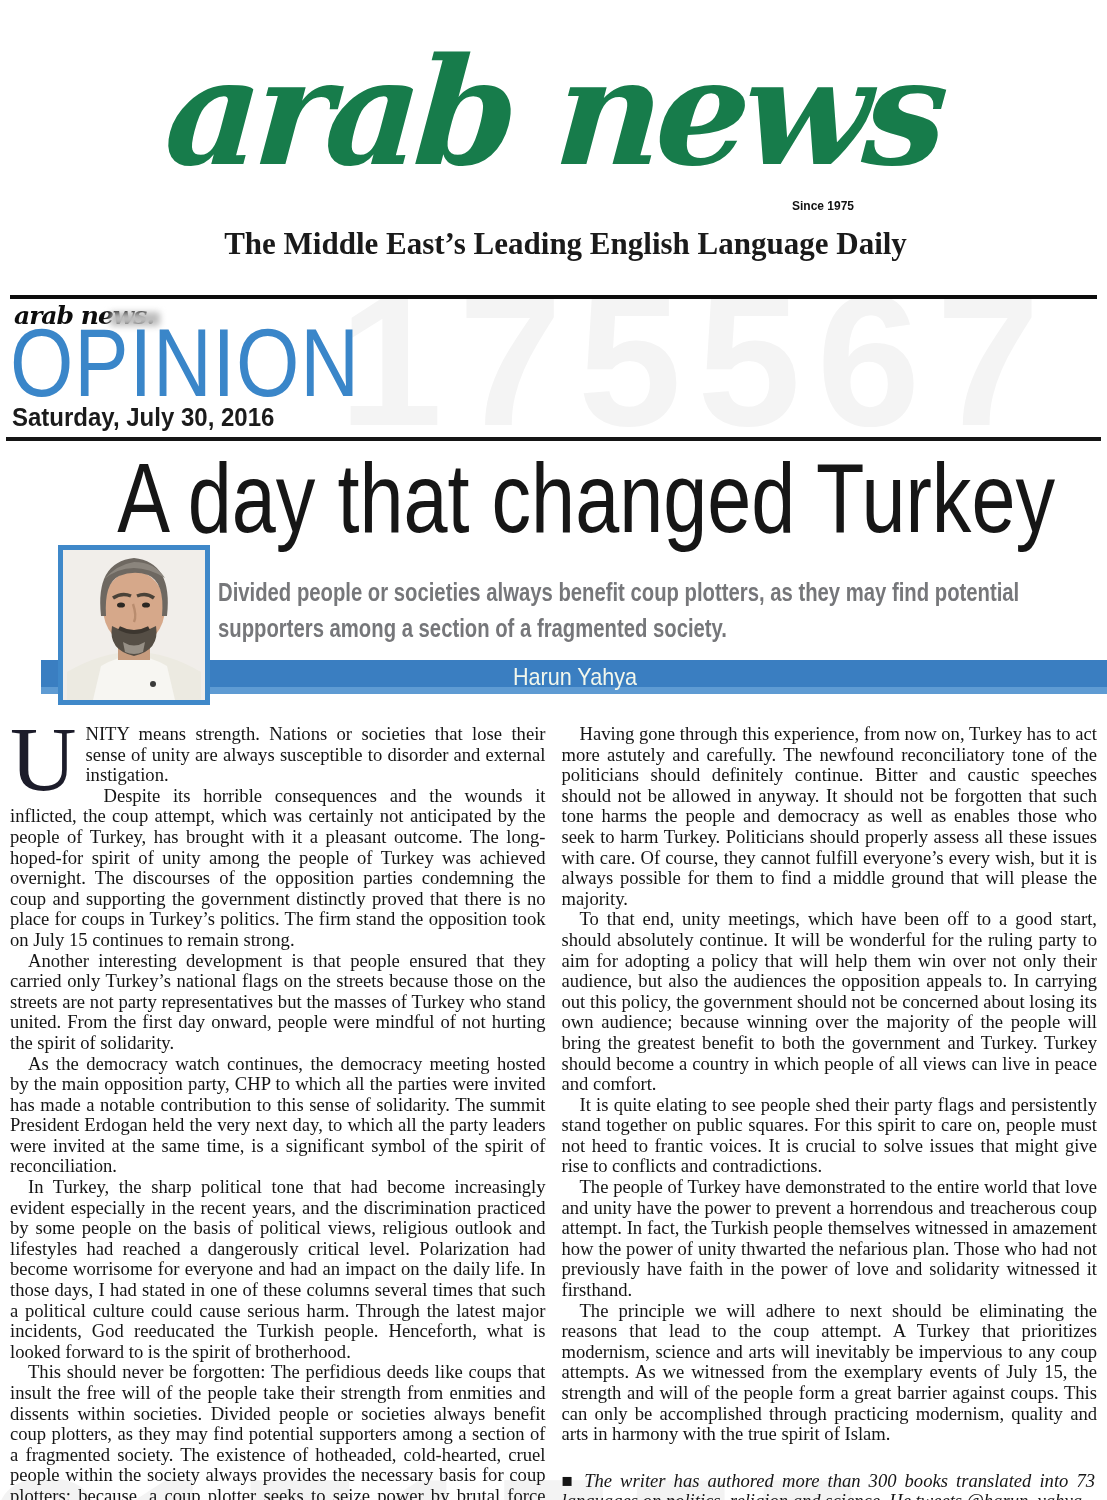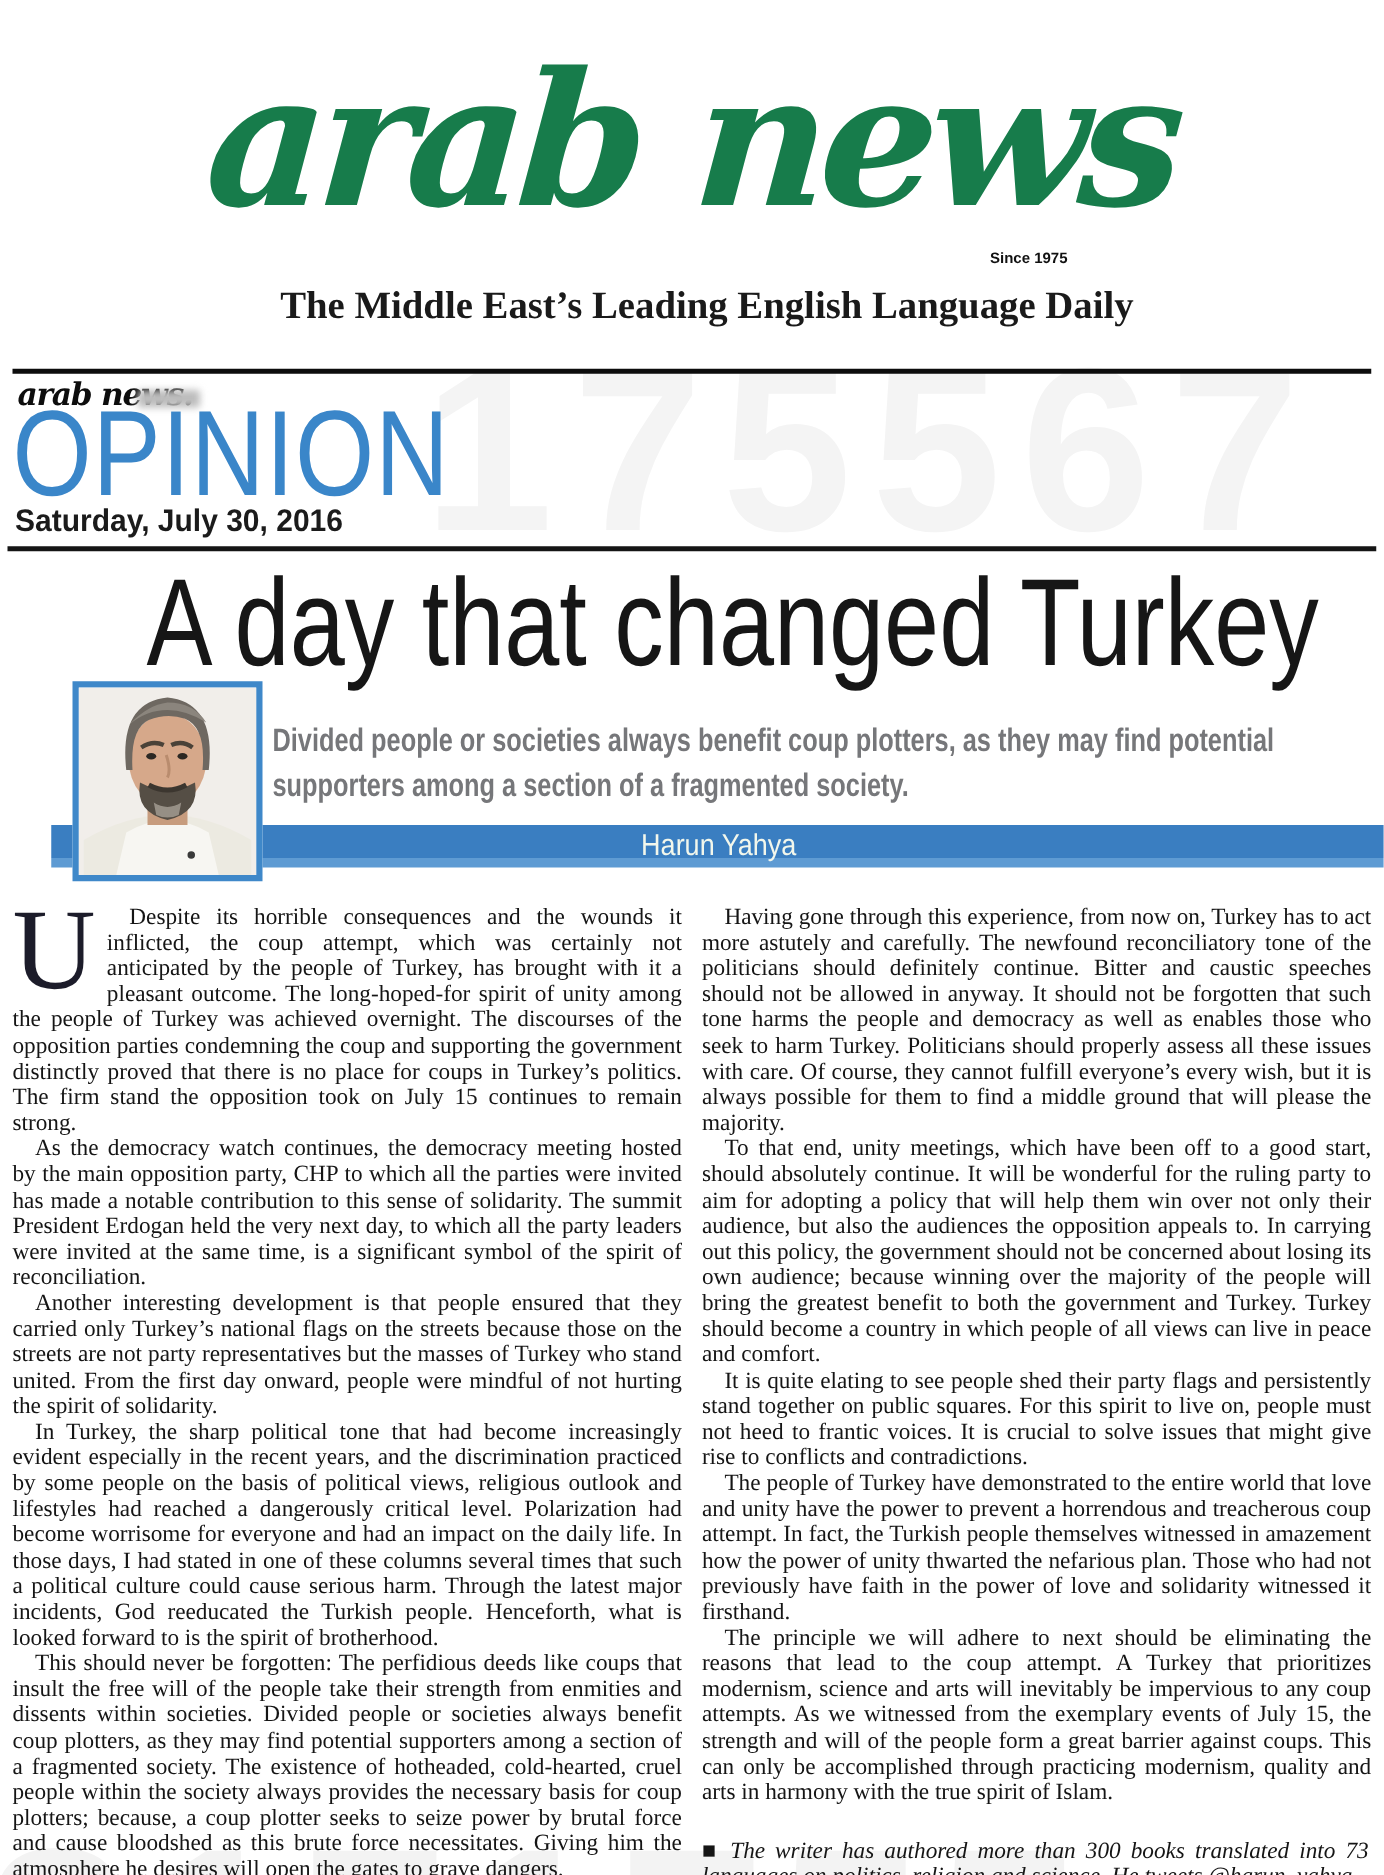--- a/index.html
+++ b/index.html
@@ -123,30 +123,30 @@
       <span style="display:block">Divided people or societies always benefit coup plotters, as they may find potential</span>
       <span style="display:block">supporters among a section of a fragmented society.</span>
     </div>
     <div class="author-bar">
       <span>Harun Yahya</span>
     </div>
   </div>
 
   <div class="layer body-cols">
     <div class="col">
-      <p class="lead"><span class="dropcap">U</span></p>
+      <p class="lead"><span class="dropcap">U</span><span>NITY means strength. Nations or societies that lose their sense of unity are always susceptible to disorder and external instigation.</span></p>
       <p>Despite its horrible consequences and the wounds it inflicted, the coup attempt, which was certainly not anticipated by the people of Turkey, has brought with it a pleasant outcome. The long-hoped-for spirit of unity among the people of Turkey was achieved overnight. The discourses of the opposition parties condemning the coup and supporting the government distinctly proved that there is no place for coups in Turkey’s politics. The firm stand the opposition took on July 15 continues to remain strong.</p>
+      <p>Another interesting development is that people ensured that they carried only Turkey’s national flags on the streets because those on the streets are not party representatives but the masses of Turkey who stand united. From the first day onward, people were mindful of not hurting the spirit of solidarity.</p>
       <p>As the democracy watch continues, the democracy meeting hosted by the main opposition party, CHP to which all the parties were invited has made a notable contribution to this sense of solidarity. The summit President Erdogan held the very next day, to which all the party leaders were invited at the same time, is a significant symbol of the spirit of reconciliation.</p>
-      <p>Another interesting development is that people ensured that they carried only Turkey’s national flags on the streets because those on the streets are not party representatives but the masses of Turkey who stand united. From the first day onward, people were mindful of not hurting the spirit of solidarity.</p>
       <p>In Turkey, the sharp political tone that had become increasingly evident especially in the recent years, and the discrimination practiced by some people on the basis of political views, religious outlook and lifestyles had reached a dangerously critical level. Polarization had become worrisome for everyone and had an impact on the daily life. In those days, I had stated in one of these columns several times that such a political culture could cause serious harm. Through the latest major incidents, God reeducated the Turkish people. Henceforth, what is looked forward to is the spirit of brotherhood.</p>
       <p>This should never be forgotten: The perfidious deeds like coups that insult the free will of the people take their strength from enmities and dissents within societies. Divided people or societies always benefit coup plotters, as they may find potential supporters among a section of a fragmented society. The existence of hotheaded, cold-hearted, cruel people within the society always provides the necessary basis for coup plotters; because, a coup plotter seeks to seize power by brutal force and cause bloodshed as this brute force necessitates. Giving him the atmosphere he desires will open the gates to grave dangers.</p>
     </div>
     <div class="col">
       <p>Having gone through this experience, from now on, Turkey has to act more astutely and carefully. The newfound reconciliatory tone of the politicians should definitely continue. Bitter and caustic speeches should not be allowed in anyway. It should not be forgotten that such tone harms the people and democracy as well as enables those who seek to harm Turkey. Politicians should properly assess all these issues with care. Of course, they cannot fulfill everyone’s every wish, but it is always possible for them to find a middle ground that will please the majority.</p>
       <p>To that end, unity meetings, which have been off to a good start, should absolutely continue. It will be wonderful for the ruling party to aim for adopting a policy that will help them win over not only their audience, but also the audiences the opposition appeals to. In carrying out this policy, the government should not be concerned about losing its own audience; because winning over the majority of the people will bring the greatest benefit to both the government and Turkey. Turkey should become a country in which people of all views can live in peace and comfort.</p>
-      <p>It is quite elating to see people shed their party flags and persistently stand together on public squares. For this spirit to live on, people must not heed to frantic voices. It is crucial to solve issues that might give rise to conflicts and contradictions.</p>
+      <p>It is quite elating to see people shed their party flags and persistently stand together on public squares. For this spirit to care on, people must not heed to frantic voices. It is crucial to solve issues that might give rise to conflicts and contradictions.</p>
       <p>The people of Turkey have demonstrated to the entire world that love and unity have the power to prevent a horrendous and treacherous coup attempt. In fact, the Turkish people themselves witnessed in amazement how the power of unity thwarted the nefarious plan. Those who had not previously have faith in the power of love and solidarity witnessed it firsthand.</p>
       <p>The principle we will adhere to next should be eliminating the reasons that lead to the coup attempt. A Turkey that prioritizes modernism, science and arts will inevitably be impervious to any coup attempts. As we witnessed from the exemplary events of July 15, the strength and will of the people form a great barrier against coups. This can only be accomplished through practicing modernism, quality and arts in harmony with the true spirit of Islam.</p>
       <p class="footnote">■ The writer has authored more than 300 books translated into 73 languages on politics, religion and science. He tweets @harun_yahya.</p>
     </div>
   </div>
 
 </div>
 
 </body></html>

